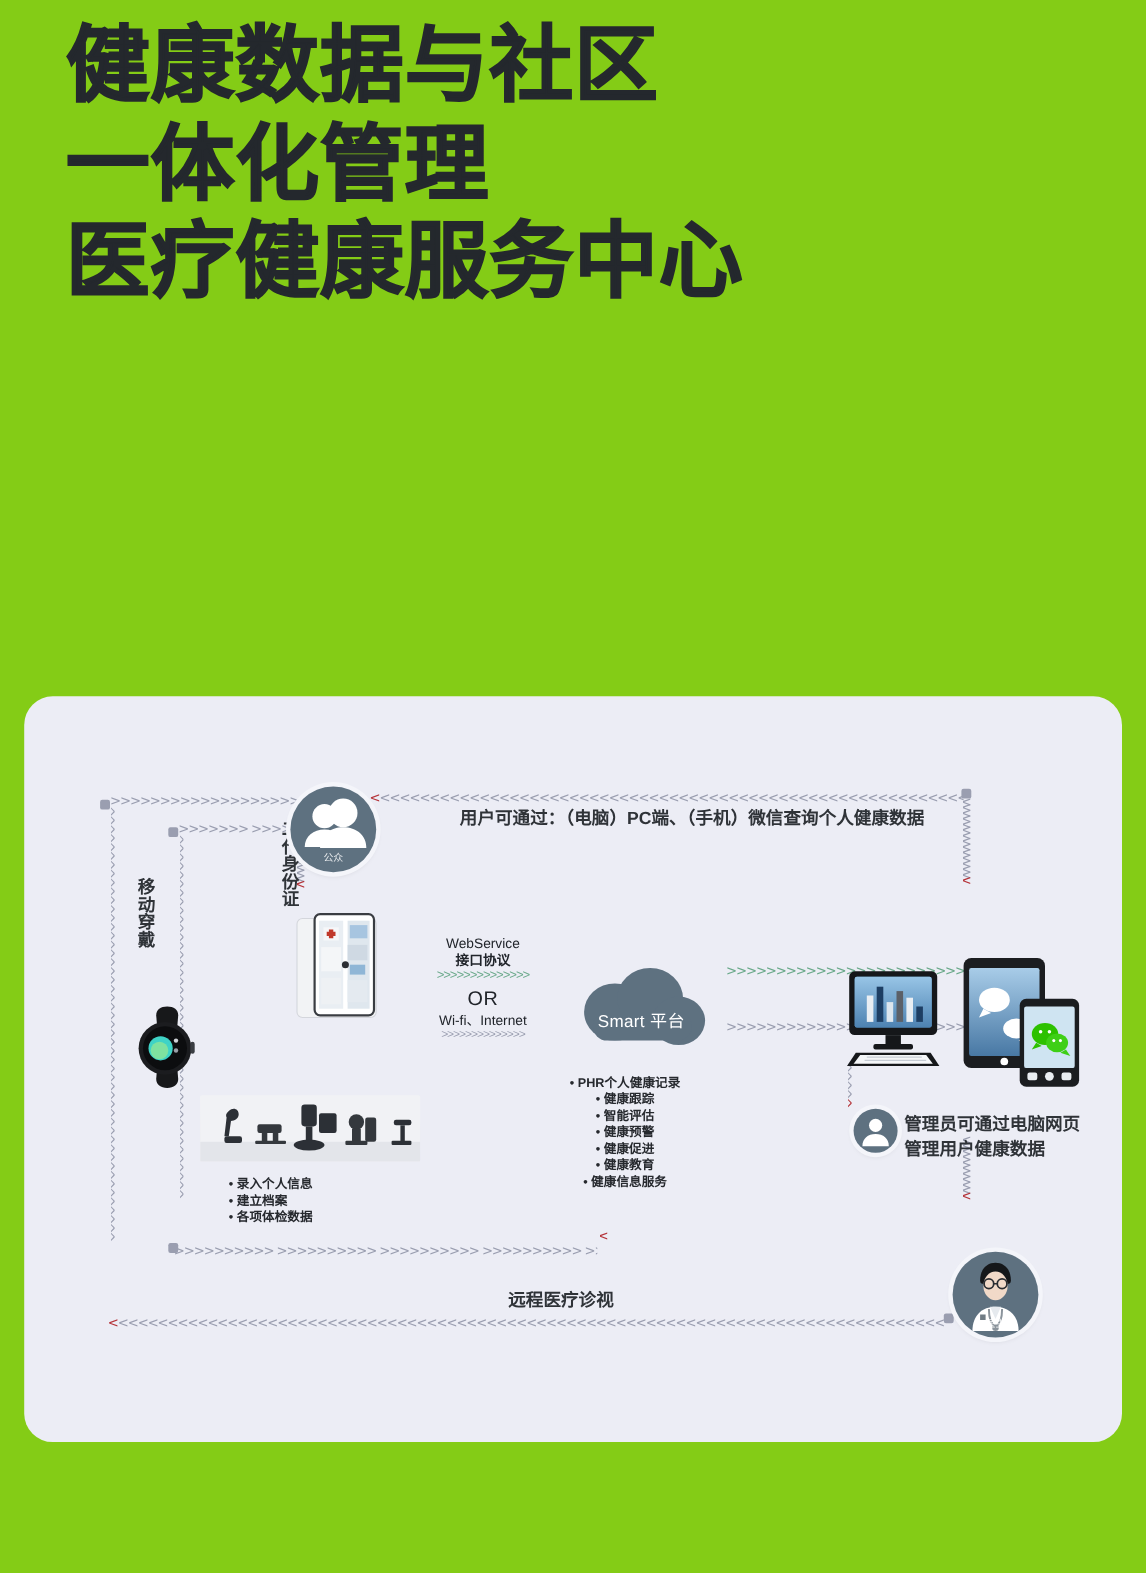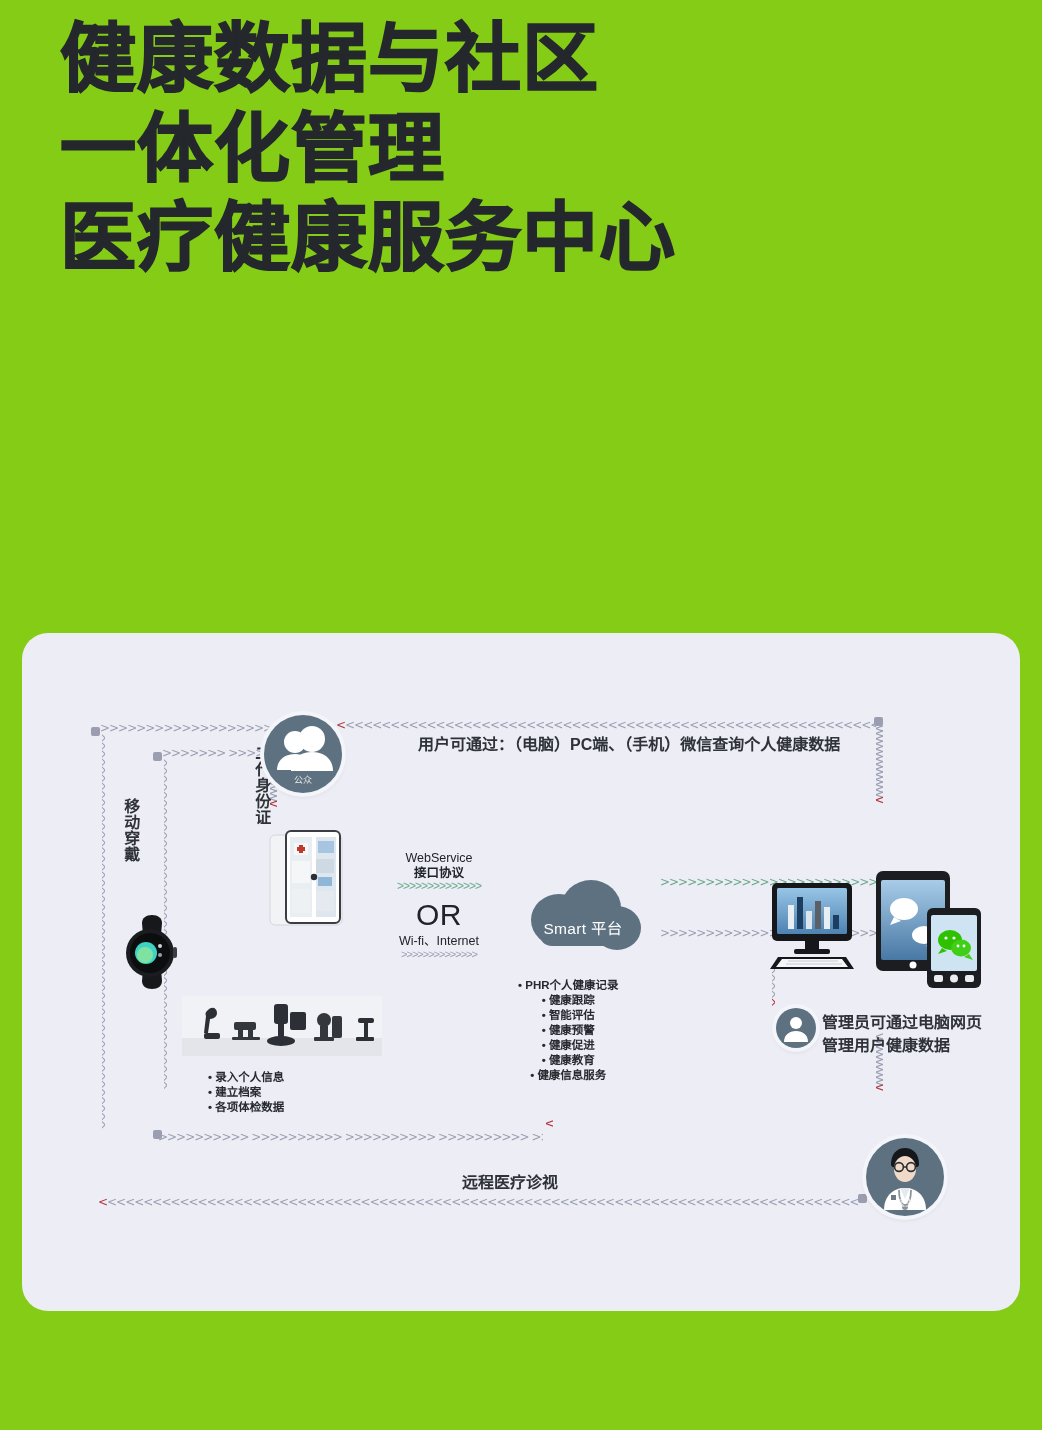--- a/index.html
+++ b/index.html
@@ -172,21 +172,21 @@
 
   .watch { position: absolute; }
 
   .midtext {
     position: absolute;
     text-align: center;
     font-family: "Liberation Sans", "DejaVu Sans", sans-serif;
   }
   .midtext .t1 { font-size: 12.5px; color: #20242a; line-height: 15px; }
   .midtext .t2 { font-size: 12.5px; color: #20242a; line-height: 15px; font-weight:600;}
-  .midtext .or { font-size: 30px; color: #20242a; margin: 6px 0 2px; letter-spacing: .5px;}
+  .midtext .or { font-size: 18px; color: #20242a; margin: 6px 0 2px; letter-spacing: .5px;}
   .midtext .green { color: #6aa98a; font-size: 12px; letter-spacing: -1px; line-height: 11px;}
   .midtext .gray  { color: #9a9eb0; font-size: 11px; letter-spacing: -1px; line-height: 11px;}
 </style>
 </head>
 <body>
 
 <div class="page">
 
   <div class="header">
     <h1 class="headline">

